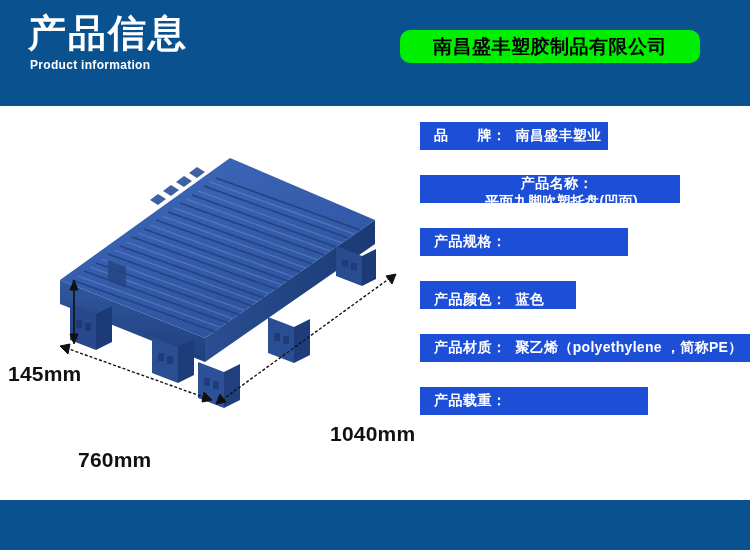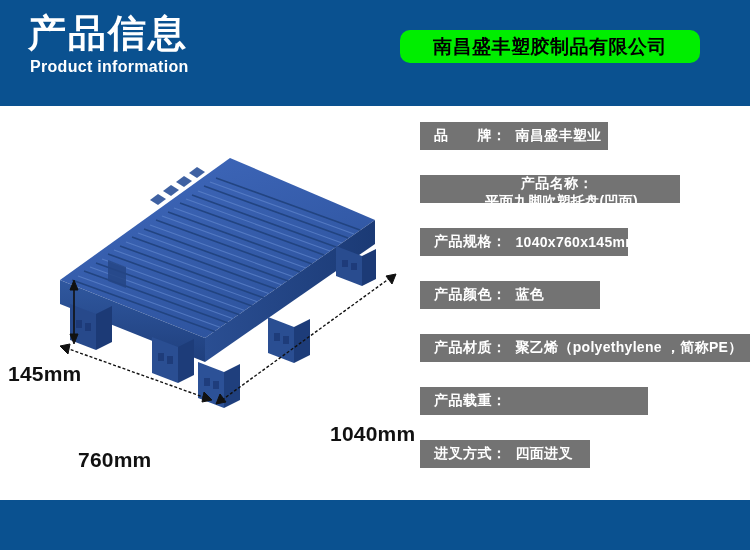--- a/index.html
+++ b/index.html
@@ -27,21 +27,21 @@
     color:#ffffff;
     font-size:38px;
     font-weight:bold;
     letter-spacing:2px;
     line-height:46px;
     white-space:nowrap;
   }
   .header-sub {
     position:absolute; left:30px; top:58px;
     color:#ffffff;
-    font-size:16px;
+    font-size:12px;
     font-weight:bold;
     letter-spacing:0.3px;
     white-space:nowrap;
   }
   .company-banner {
     position:absolute; left:400px; top:30px;
     width:300px; height:33px;
     background:#00ee00;
     border-radius:10px;
     display:flex; align-items:center; justify-content:center;
@@ -63,21 +63,21 @@
 
   
   .info-list {
     position:absolute; left:420px; top:122px;
     width:330px;
   }
   .info-row {
     position:relative;
     height:28px;
     margin-bottom:25px;
-    background:#737373;
+    background:#1d4ed8;
     display:flex;
     align-items:center;
     padding-left:14px;
     white-space:nowrap;
     overflow:visible;
   }
   .info-row:last-child { margin-bottom:0; }
   .info-label {
     color:#ffffff;
     font-size:14px;
@@ -88,21 +88,21 @@
     color:#ffffff;
     font-size:14px;
     font-weight:bold;
     margin-left:9px;
     letter-spacing:0.3px;
   }
   
   .info-row.w1 { width:188px; }
   .info-row.w2 { width:260px;flex-direction:column; }
   .info-row.w3 { width:208px;text-align:center; }
-  .info-row.w4 { width:180px; }
+  .info-row.w4 { width:156px;align-items:flex-end; }
   .info-row.w5 { width:364px; }
   .info-row.w6 { width:228px; }
   .info-row.w7 { width:170px; }
 
   
   .product-area {
     position:absolute; left:0px; top:100px;
     width:415px; height:330px;
   }
   .pallet-svg { display:block; }
@@ -271,39 +271,34 @@
       <span class="info-value">南昌盛丰塑业</span>
     </div>
 
     <div class="info-row w2">
       <span class="info-label">产品名称：</span>
       <span class="info-value">平面九脚吹塑托盘(凹面)</span>
     </div>
 
     <div class="info-row w3">
       <span class="info-label">产品规格：</span>
-      <span class="info-value">1040x760x145mm</span>
     </div>
 
     <div class="info-row w4">
       <span class="info-label">产品颜色：</span>
       <span class="info-value">蓝色</span>
     </div>
 
     <div class="info-row w5">
       <span class="info-label">产品材质：</span>
       <span class="info-value">聚乙烯（polyethylene ，简称PE）</span>
     </div>
 
     <div class="info-row w6">
       <span class="info-label">产品载重：</span>
     </div>
 
-    <div class="info-row w7">
-      <span class="info-label">进叉方式：</span>
-      <span class="info-value">四面进叉</span>
-    </div>
 
   </div>
 
   <div class="footer"></div>
 
 </div>
 
 </body></html>

